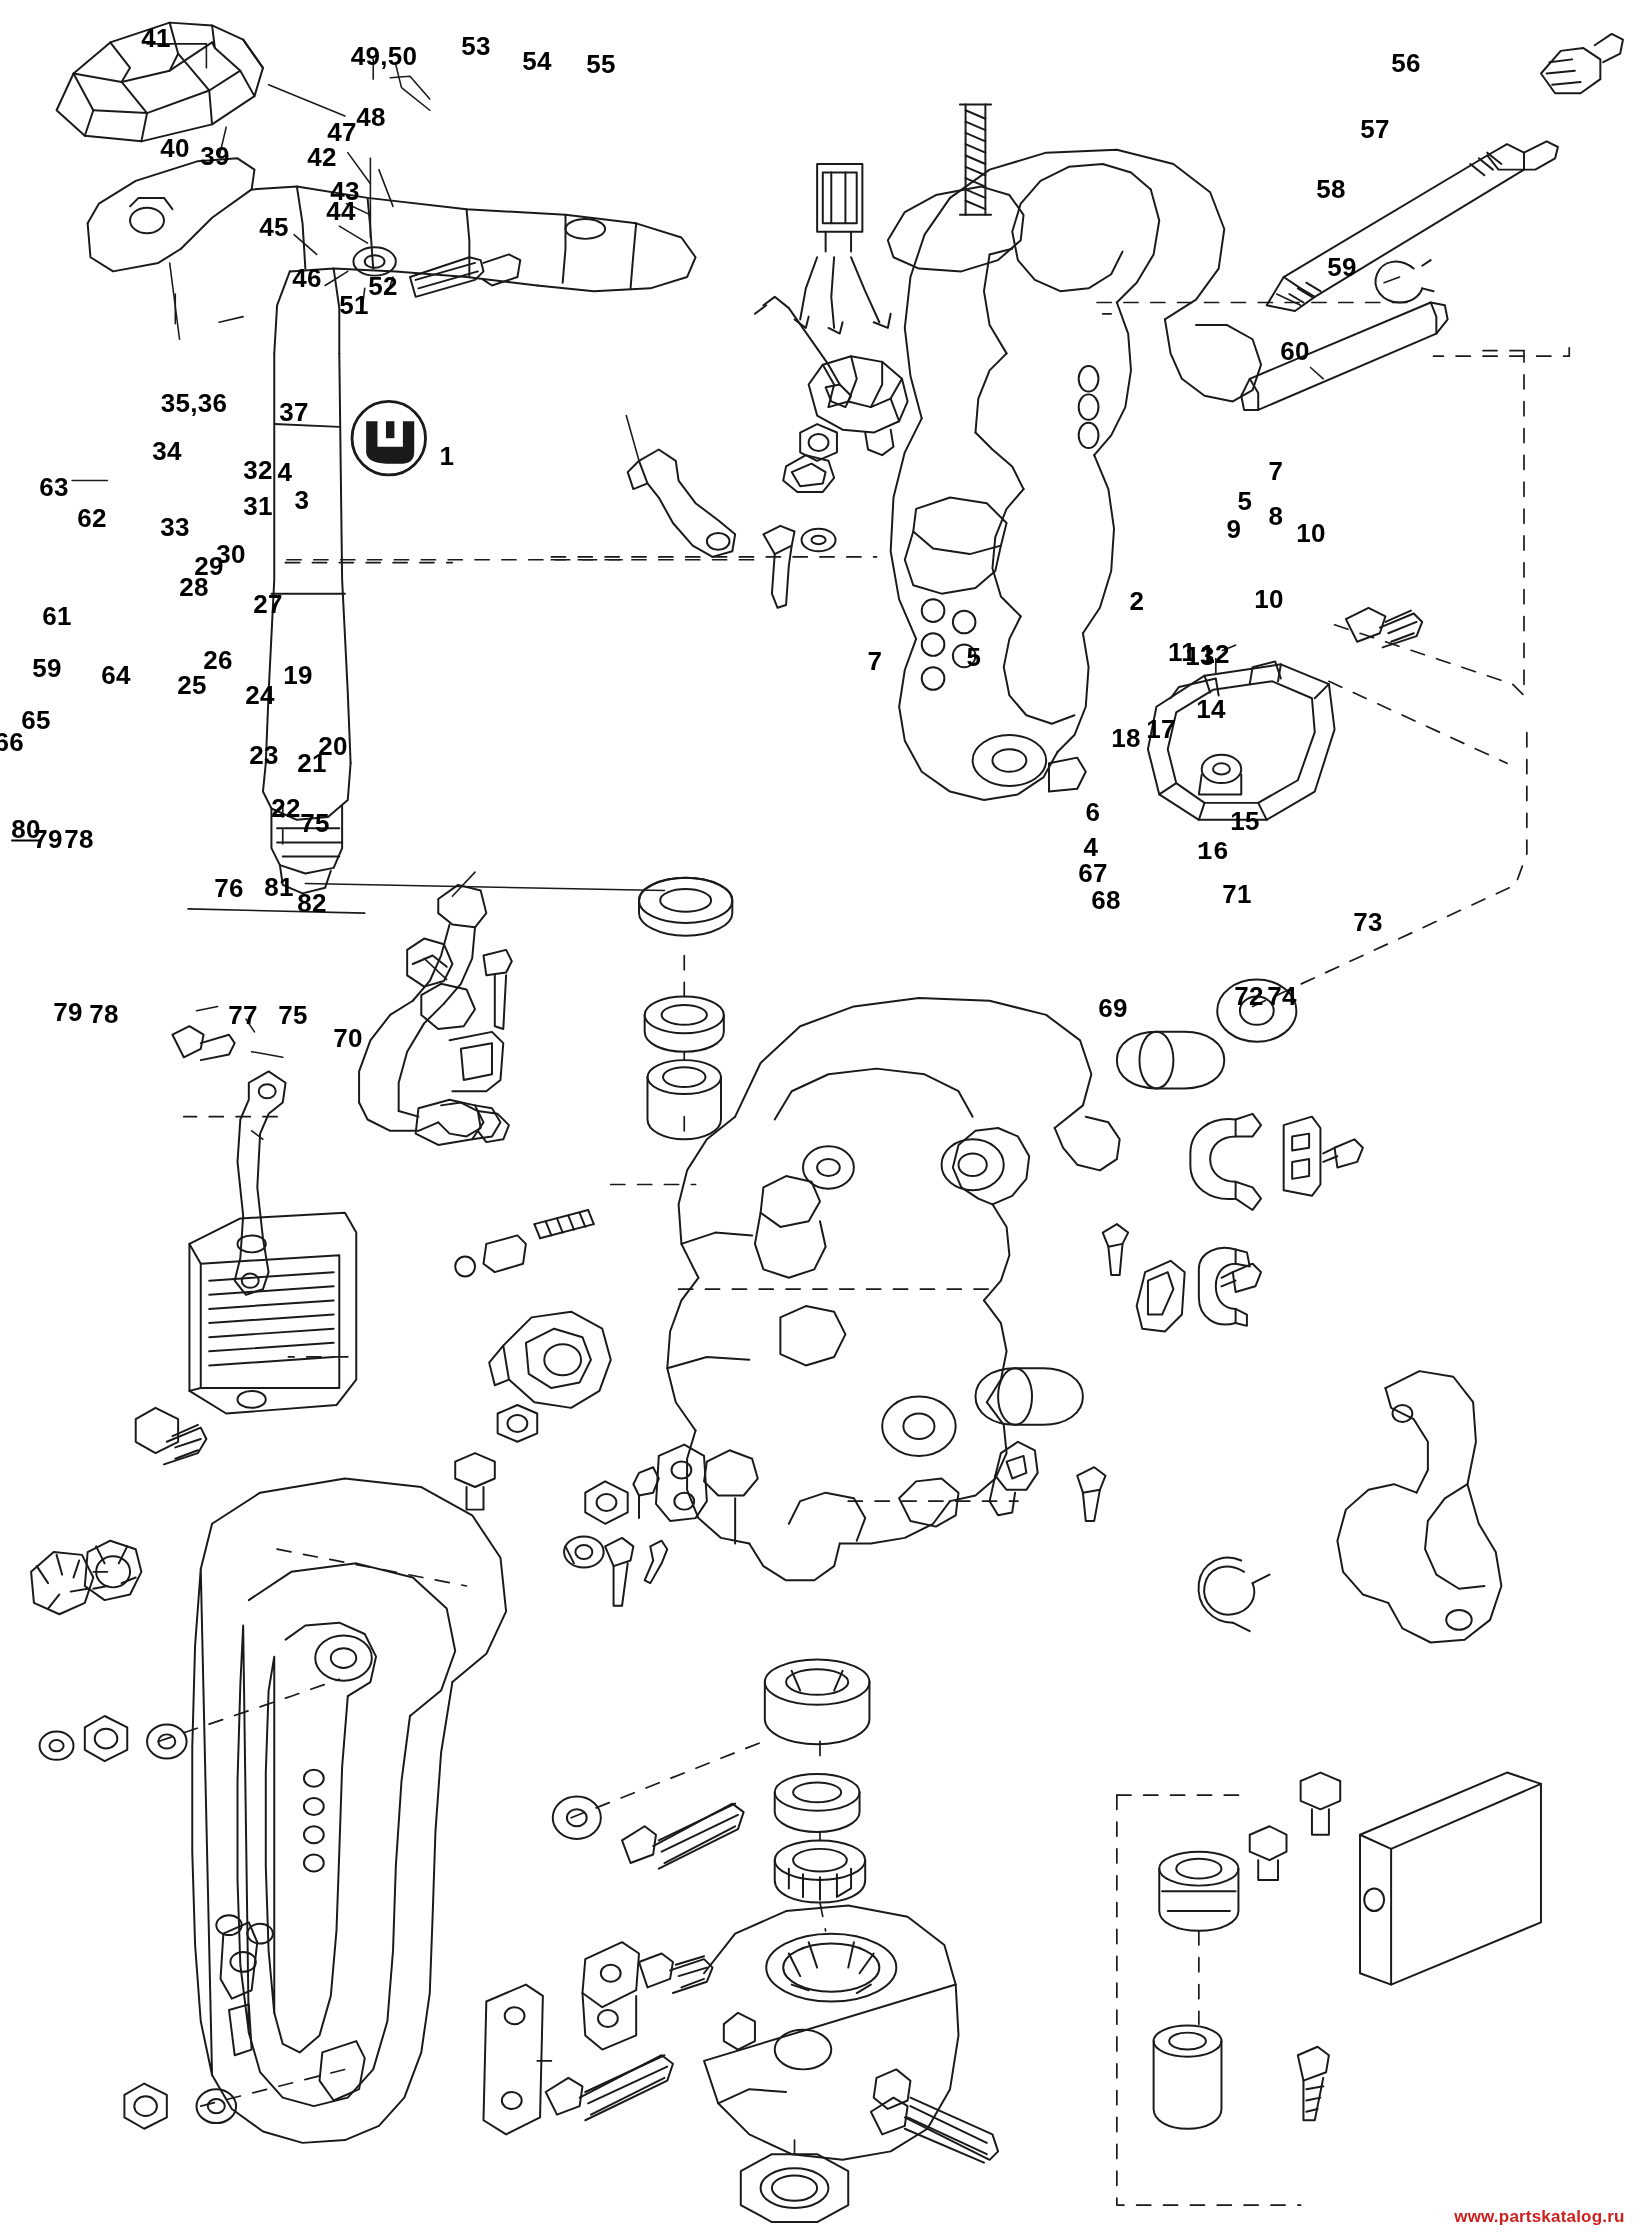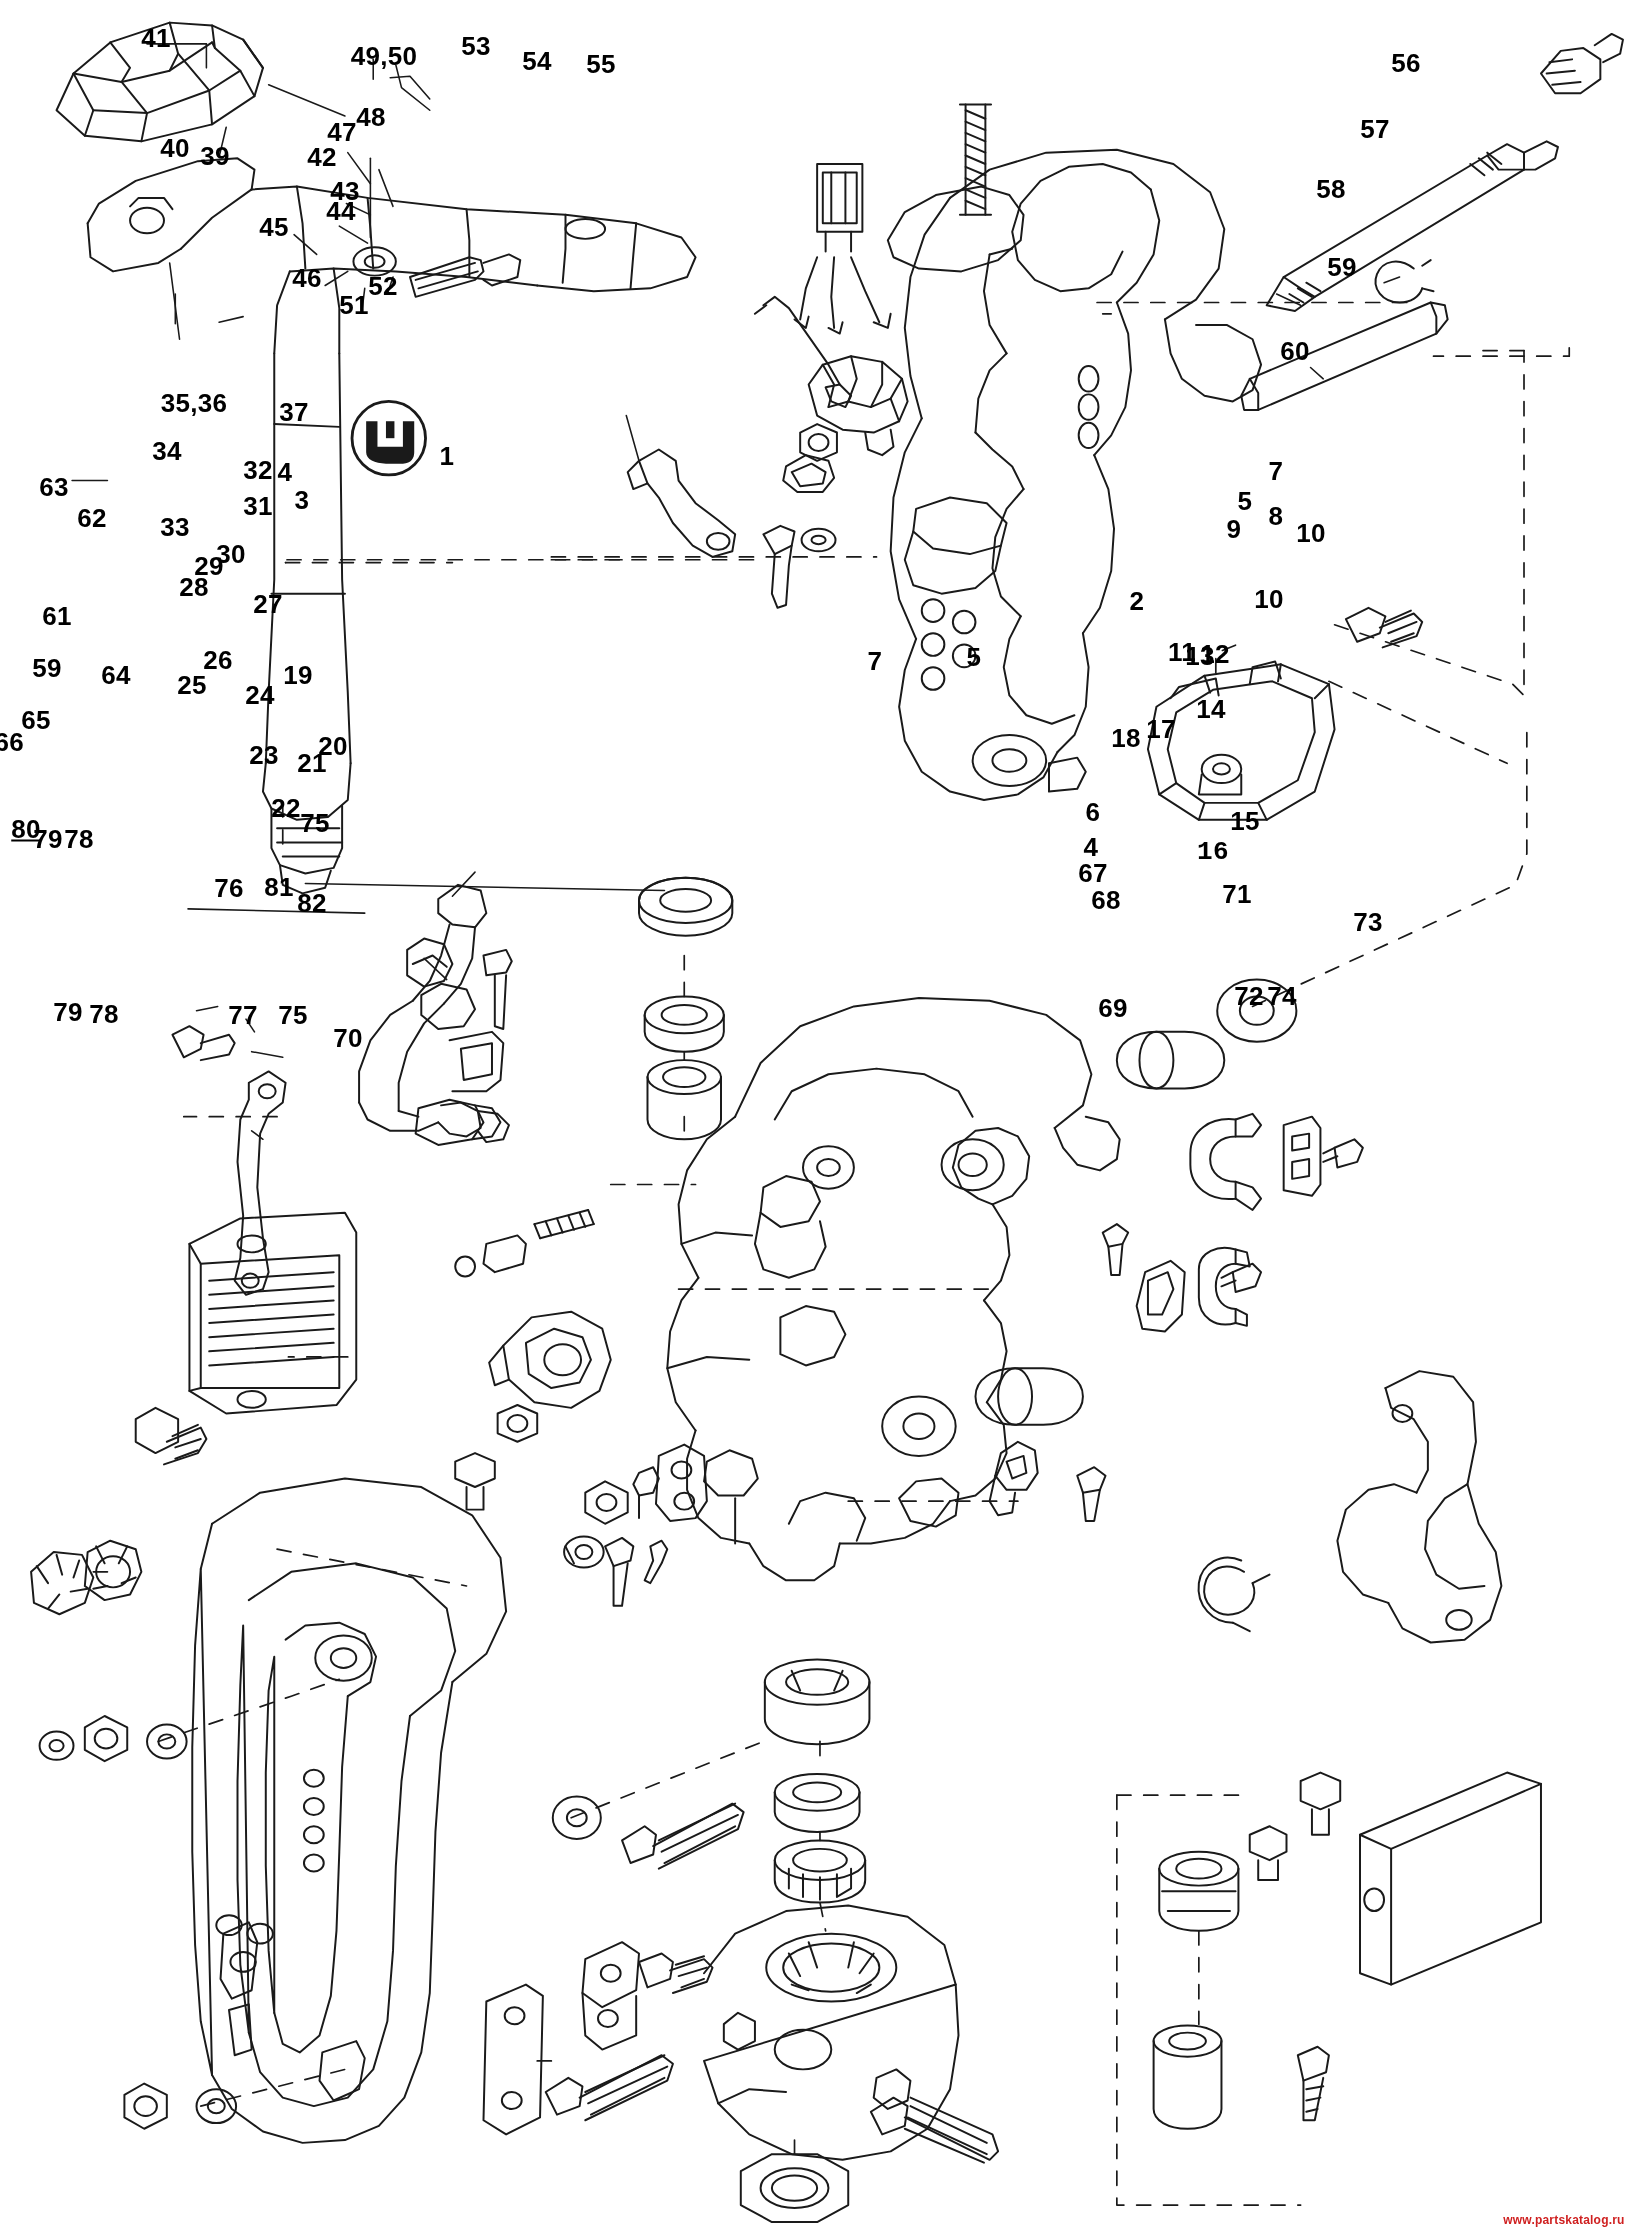--- a/index.html
+++ b/index.html
@@ -32,21 +32,21 @@
     color: #000000;
     white-space: nowrap;
     transform: translate(-50%, -50%);
     letter-spacing: 0.3px;
   }
   .watermark {
     position: absolute;
     right: 22.4px;
     bottom: 12px;
     font-family: "Liberation Sans", sans-serif;
-    font-size: 12px;
+    font-size: 17px;
     font-weight: bold;
     color: #cf2020;
     letter-spacing: 0.2px;
   }
 </style>
 </head>
 <body>
 
 <div id="sheet">
 

